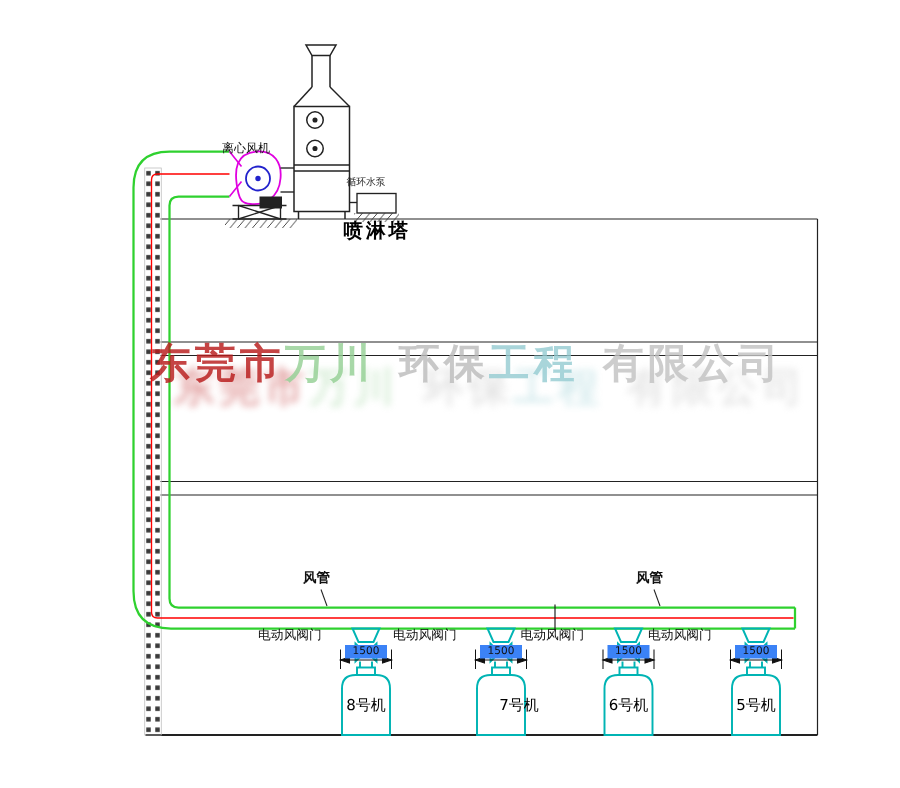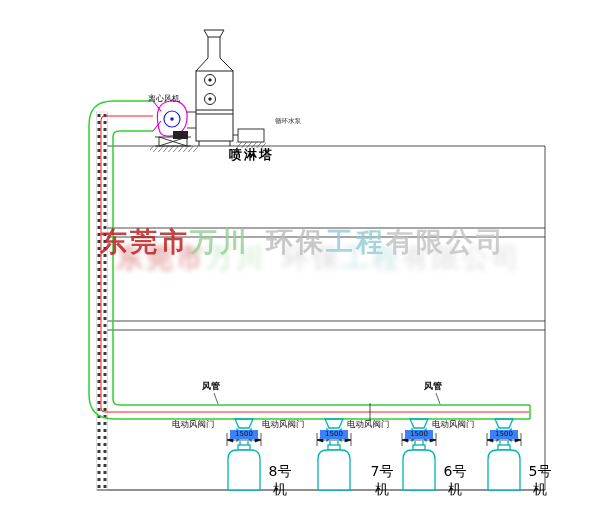--- a/index.html
+++ b/index.html
@@ -2,37 +2,37 @@
 <html><head>
 <meta charset="utf-8">
 <style>
   html,body{margin:0;padding:0;background:#fff;}
   .stage{position:relative;width:600px;height:525px;background:#ffffff;overflow:hidden;
          font-family:"DejaVu Sans",sans-serif;}
   .stage svg{position:absolute;left:0;top:0;}
   .lbl{position:absolute;color:#111;font-size:8.5px;line-height:1.1;white-space:nowrap;}
   .lbl-fan{left:148px;top:95px;font-size:8px;}
   .lbl-tower{left:192px;top:148px;font-size:13px;font-weight:bold;letter-spacing:2px;color:#000;padding-left:37px;}
-  .lbl-pump{left:231px;top:118px;font-size:6.5px;color:#222;margin-left:44px;}
+  .lbl-pump{left:231px;top:118px;font-size:6.5px;color:#222;}
   .lbl-duct{font-size:9px;font-weight:bold;}
   .lbl-duct.left{left:202px;top:382px;}
   .lbl-duct.right{left:424px;top:382px;}
   .valve-lbl{width:58px;font-size:8.5px;}
   .dim{position:absolute;width:28px;font-size:7px;text-align:center;background:#3b82f6;color:#111;
        line-height:1;padding:1px 0;}
-  .machine-lbl{position:absolute;width:36px;font-size:14px;text-align:center;color:#000;margin-left:36px;}
+  .machine-lbl{position:absolute;width:36px;font-size:10px;text-align:center;color:#000;}
   .wm{position:absolute;white-space:nowrap;font-weight:bold;font-size:27px;letter-spacing:3px;
       opacity:.82;pointer-events:none;}
   .wm.main{left:100px;top:224px;}
   .wm.ghost{left:116px;top:240px;filter:blur(2.5px);opacity:.38;}
   .wm .s0{color:#b91c1c;}
   .wm .s1{color:#95d095;}
   .wm .s2{color:#bdbdbd;margin-left:16px;}
   .wm .s3{color:#97cdd3;}
-  .wm .s4{color:#c3c3c3;}
+  .wm .s4{color:#c3c3c3;margin-left:16px;}
 </style>
 </head>
 <body>
 
 <div class="stage">
 
 <svg width="600" height="525" viewBox="0 0 600 525">
   <defs>
     <pattern id="wallDots" width="6" height="7" patternUnits="userSpaceOnUse">
       <rect x="1.5" y="2" width="3" height="3" fill="#3a3a3a"></rect>

